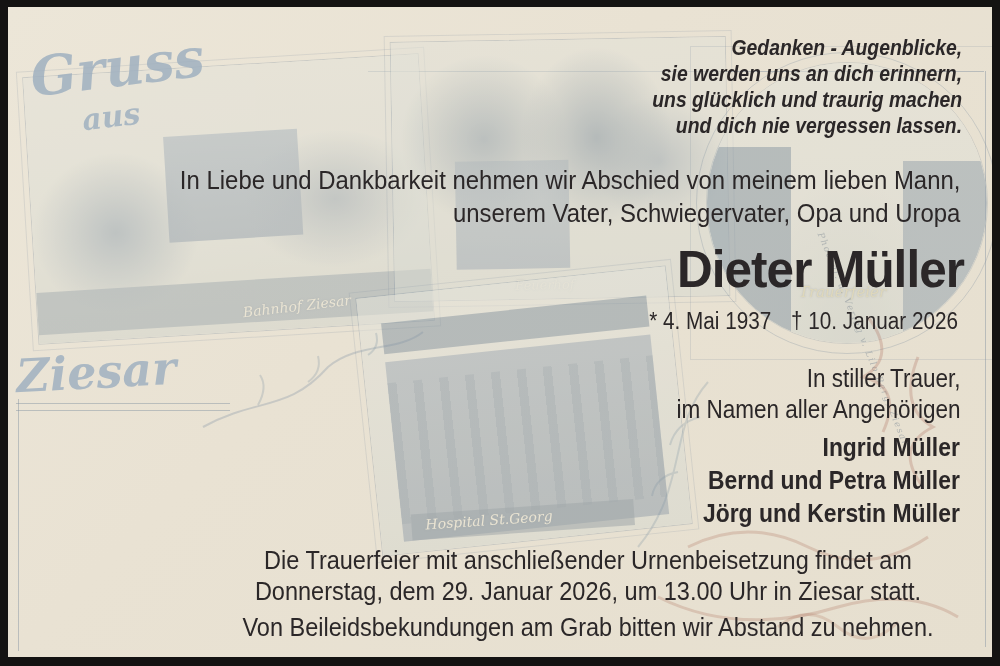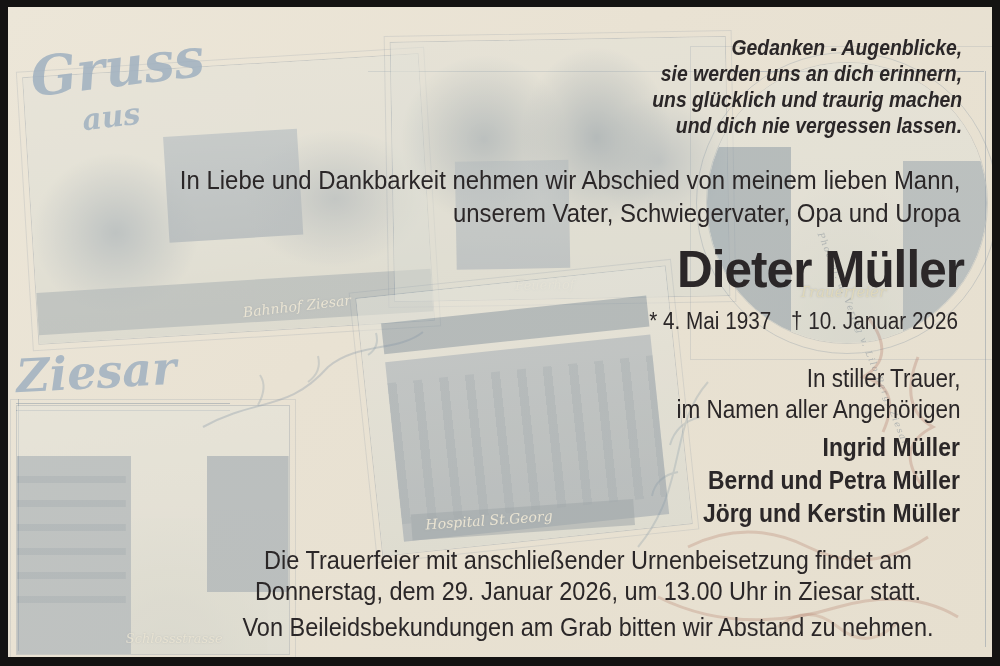--- a/index.html
+++ b/index.html
@@ -130,24 +130,20 @@
       <div class="ringtext" style="right:-58px;top:178px;transform:rotate(68deg);transform-origin:0 0;">Photogr. u. Verlag v. Lilo Berg, Ziesar</div>
     </div>
 
     <div class="photo ghost" style="left:360px;top:274px;width:310px;height:258px;transform:rotate(-6deg);">
       <div class="scene scene-hospital"></div>
       <div style="position:absolute;left:10%;bottom:8px;width:72%;height:26px;background:rgba(104,122,139,.55);transform:rotate(2deg);">
         <div class="caption" style="left:14px;top:3px;font-size:14px;">Hospital St.Georg</div>
       </div>
     </div>
 
-    <div class="photo ghost" style="left:8px;top:398px;width:272px;height:248px;">
-      <div class="scene scene-street"></div>
-      <div class="caption" style="left:40%;bottom:8px;font-size:13px;opacity:.8;">Schlossstrasse</div>
-    </div>
 
     <div class="script" style="left:22px;top:28px;font-size:54px;transform:rotate(-7deg);">Gruss</div>
     <div class="script" style="left:74px;top:92px;font-size:30px;transform:rotate(-7deg);">aus</div>
     <div class="script" style="left:8px;top:338px;font-size:46px;transform:rotate(-3deg);">Ziesar</div>
 
     <svg width="230" height="120" style="position:absolute;left:190px;top:320px;opacity:.8;">
       <path d="M5,100 C60,70 90,85 130,40 C160,15 200,25 225,5" stroke="rgba(130,148,164,.4)" stroke-width="2" fill="none"></path>
       <path d="M60,78 q10,-18 2,-30 M110,55 q14,-10 10,-26 M170,28 q12,-8 8,-22" stroke="rgba(130,148,164,.35)" stroke-width="2" fill="none"></path>
     </svg>
     <svg width="120" height="180" style="position:absolute;left:600px;top:370px;opacity:.8;">

